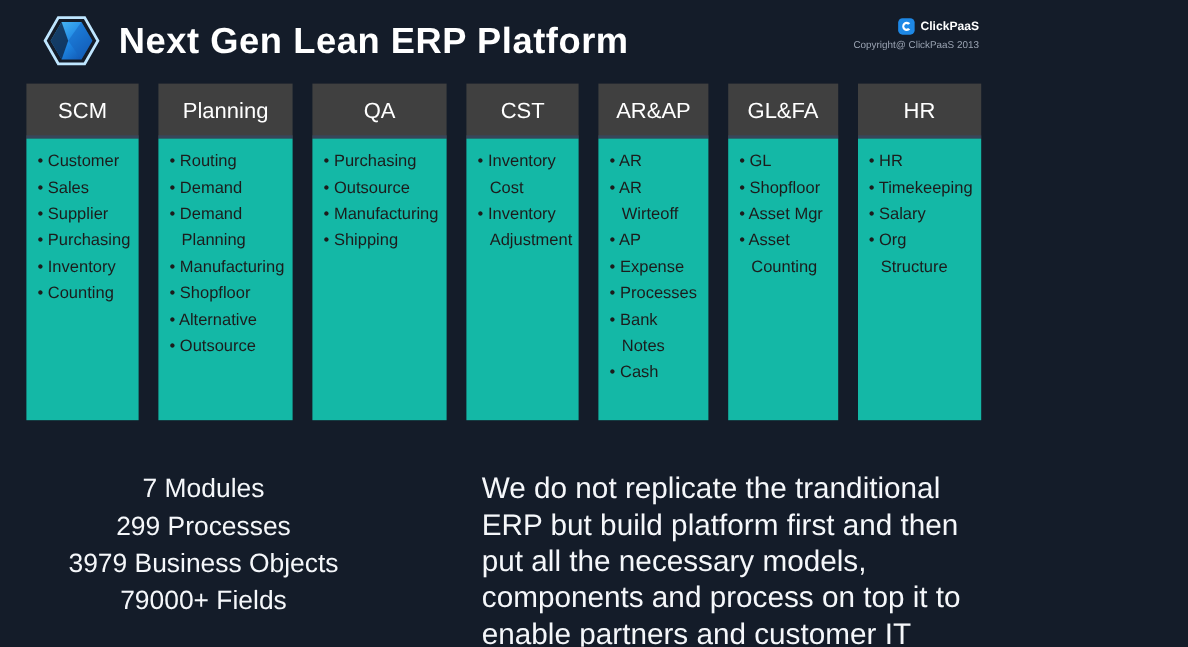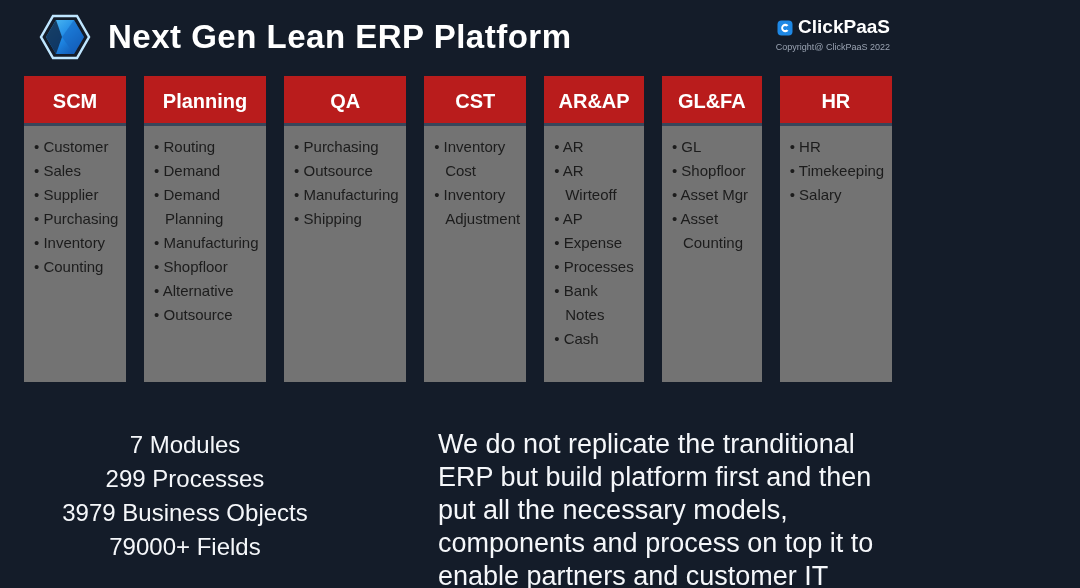--- a/index.html
+++ b/index.html
@@ -27,51 +27,51 @@
     font-weight: bold;
     letter-spacing: 0.5px;
     color: #ffffff;
   }
   .brand { text-align: right; padding-top: 4px; }
   .brand-row {
     display: flex;
     align-items: center;
     justify-content: flex-end;
     gap: 5px;
-    font-size: 19px;
+    font-size: 11px;
     font-weight: bold;
     color: #ffffff;
   }
   .brand-icon { width: 16px; height: 16px; display: inline-block; }
   .copyright {
     font-size: 9px;
     color: #9aa3b2;
     margin-top: 4px;
   }
 
   
   .columns {
     display: grid;
     grid-template-columns: repeat(7, 1fr);
     gap: 18px;
     margin: 2px 24px 0 24px;
   }
   .module { display: flex; flex-direction: column; }
   .module-header {
-    background: #b91c1c;
+    background: #404040;
     height: 50px;
     line-height: 50px;
     text-align: center;
     font-size: 20px;
-    font-weight: bold;
+    font-weight: normal;
     color: #ffffff;
     border-bottom: 3px solid #38465a;
   }
   .module-items {
-    background: #737373;
+    background: #14b8a6;
     height: 256px;
     list-style: none;
     padding: 9px 6px 9px 10px;
   }
   .module-items li {
     font-size: 15px;
     line-height: 24px;
     color: #1c1c1c;
     padding-left: 11px;
     text-indent: -11px;
@@ -130,21 +130,21 @@
     <div class="brand">
       <div class="brand-row">
         <span class="brand-icon">
           <svg viewBox="0 0 16 16" width="16" height="16">
             <rect x="0.5" y="0.5" width="15" height="15" rx="4" fill="#1e88e5"></rect>
             <path d="M11.5 5.2 A4.2 4.2 0 1 0 11.5 10.8 L9.5 9.4 A2 2 0 1 1 9.5 6.6 Z" fill="#ffffff"></path>
           </svg>
         </span>
         <span>ClickPaaS</span>
       </div>
-      <div class="copyright">Copyright@ ClickPaaS 2022</div>
+      <div class="copyright">Copyright@ ClickPaaS 2013</div>
     </div>
   </header>
 
   <main class="columns">
     <section class="module">
       <div class="module-header">SCM</div>
       <ul class="module-items">
           <li>Customer</li>
           <li>Sales</li>
           <li>Supplier</li>
@@ -201,20 +201,21 @@
           <li>Asset Mgr</li>
           <li>Asset Counting</li>
         </ul>
     </section>
     <section class="module">
       <div class="module-header">HR</div>
       <ul class="module-items">
           <li>HR</li>
           <li>Timekeeping</li>
           <li>Salary</li>
+          <li>Org Structure</li>
         </ul>
     </section>
   </main>
 
   <footer class="footer">
     <ul class="stats">
         <li>7 Modules</li>
         <li>299 Processes</li>
         <li>3979 Business Objects</li>
         <li>79000+ Fields</li>

